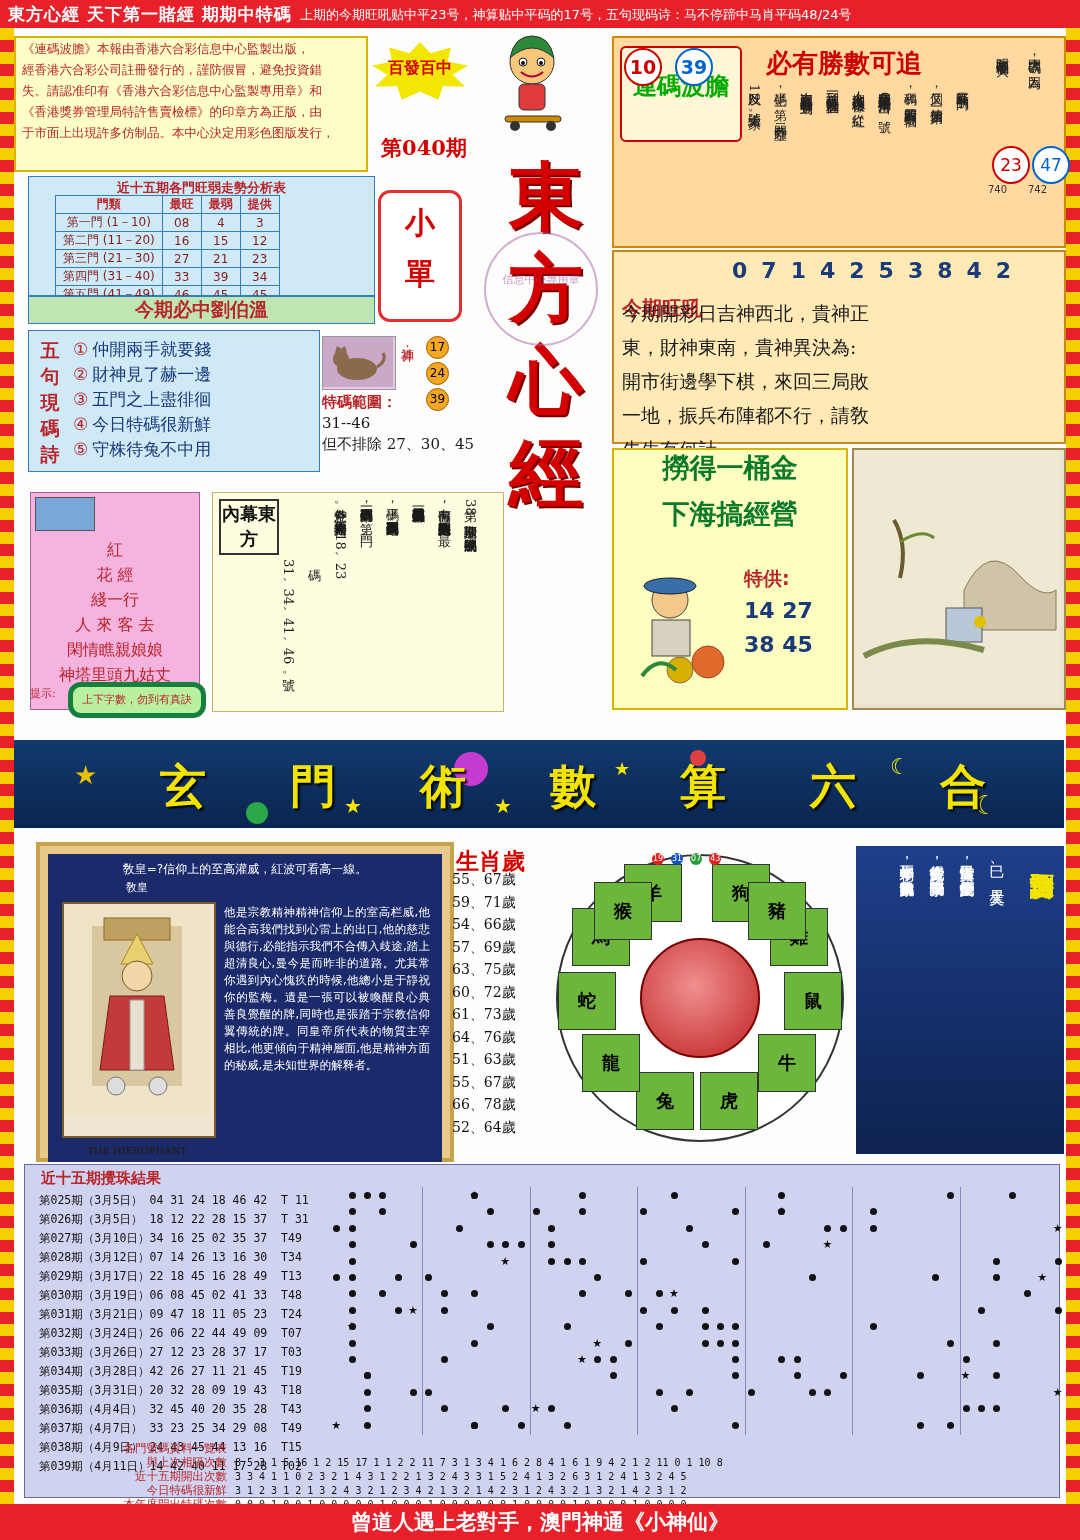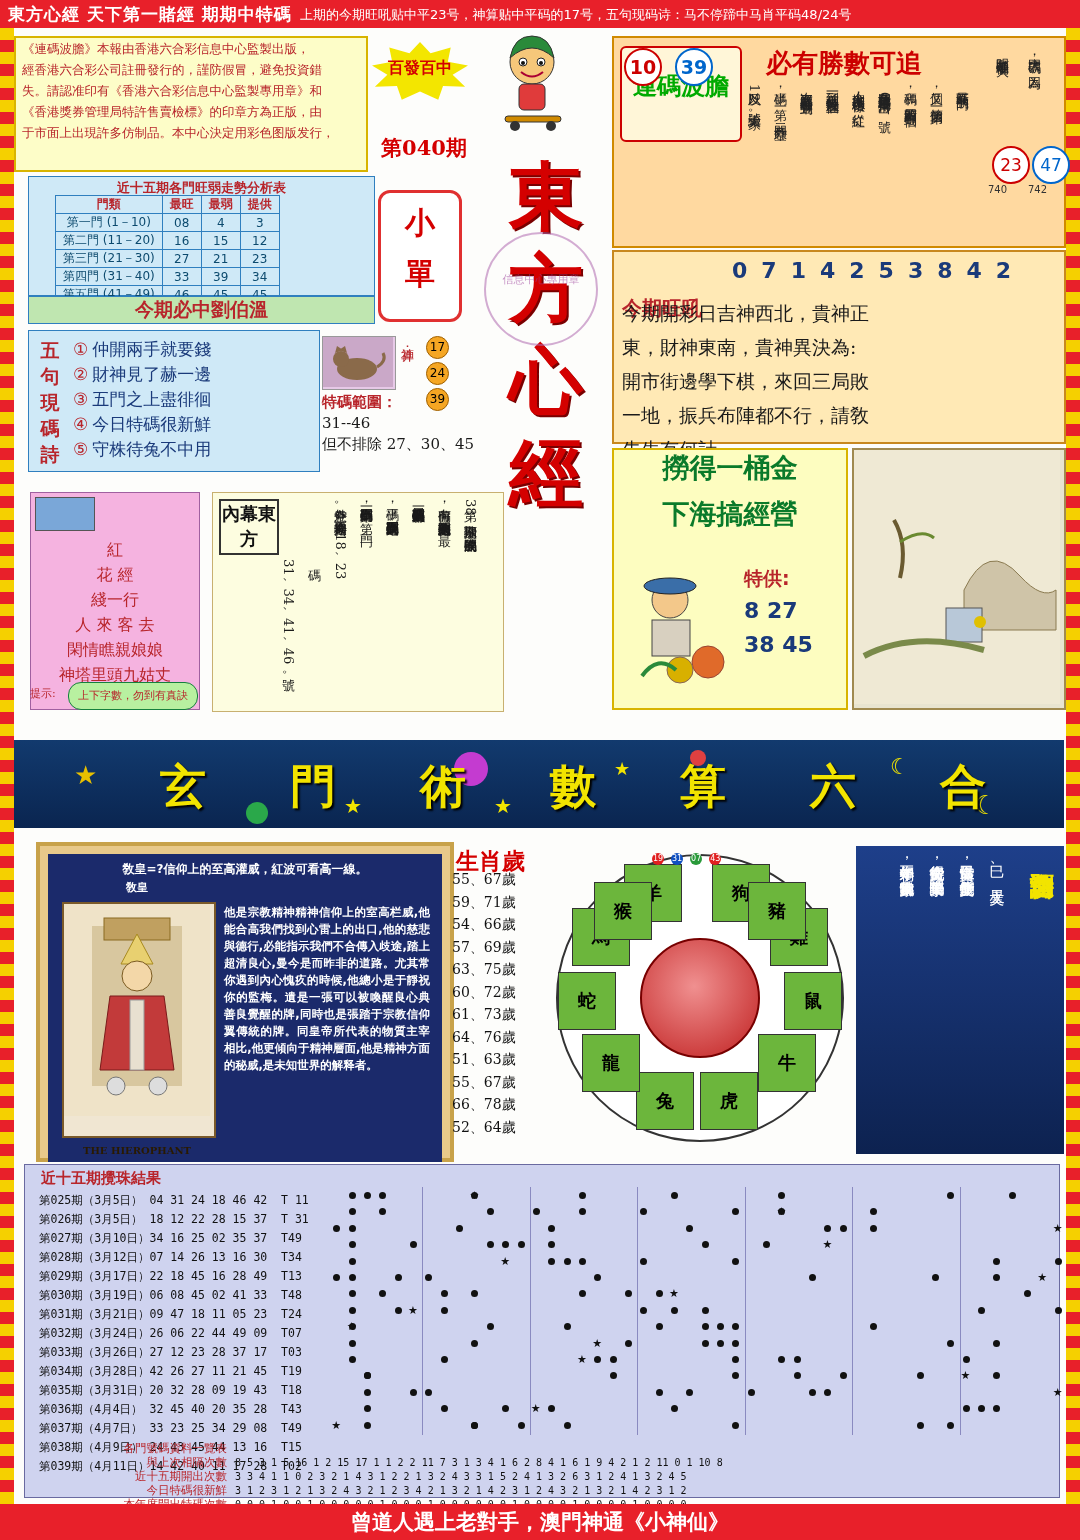--- a/index.html
+++ b/index.html
@@ -27,21 +27,21 @@
   .burst .txt{position:absolute;left:0;top:16px;width:96px;text-align:center;font-size:16px;font-weight:bold;color:#d40000;}
   .issue{position:absolute;left:370px;top:134px;width:108px;text-align:center;font-size:21px;font-weight:bold;color:#d40000;font-family:"DejaVu Serif","Liberation Serif",serif;}
 
   
   .boy{position:absolute;left:487px;top:32px;width:90px;height:100px;}
 
   
   .trend{position:absolute;left:28px;top:176px;width:345px;height:118px;background:#cfe9f7;border:1px solid #2f7fbf;}
   .trend .cap{position:absolute;left:0;top:0;width:345px;text-align:center;font-size:13px;color:#b8252b;font-weight:bold;padding-top:2px;}
   .trend table{position:absolute;left:26px;top:18px;border-collapse:collapse;font-size:12px;}
-  .trend td,.trend th{border:1px solid #2f7fbf;padding:0 7px;height:16px;text-align:center;color:#0c4a6e;}
+  .trend td,.trend th{border:1px solid #2f7fbf;padding:0 7px;height:16px;text-align:center;color:#7f1d1d;}
   .trend th{color:#b8252b;}
 
   .liu{position:absolute;left:28px;top:296px;width:345px;height:26px;background:#bfe6b0;border:1px solid #2f7fbf;text-align:center;font-size:19px;font-weight:bold;color:#b8252b;font-family:"DejaVu Serif","Liberation Serif",serif;}
 
   
   .xiaodan{position:absolute;left:378px;top:190px;width:78px;height:126px;background:#fff;border:3px solid #e03030;border-radius:12px;}
   .xiaodan div{text-align:center;font-size:30px;font-weight:bold;color:#d40000;margin-top:10px;font-family:"DejaVu Serif","Liberation Serif",serif;}
 
   
   .poem{position:absolute;left:28px;top:330px;width:290px;height:140px;background:#cfe9f7;border:1px solid #2f7fbf;}
@@ -90,35 +90,35 @@
   .xiahai .n1{position:absolute;left:130px;top:148px;font-size:22px;font-weight:bold;color:#1a3a7a;}
   .xiahai .n2{position:absolute;left:130px;top:182px;font-size:22px;font-weight:bold;color:#1a3a7a;}
   .scenery{position:absolute;left:852px;top:448px;width:210px;height:258px;background:#e8e4d0;border:2px solid #a08a50;}
 
   
   .pink{position:absolute;left:30px;top:492px;width:168px;height:216px;background:#f5b3e0;border:1px solid #a060a0;}
   .pink .pic{position:absolute;left:4px;top:4px;width:58px;height:32px;background:#7aa7d8;border:1px solid #555;}
   .pink .txt{position:absolute;left:0;top:44px;width:168px;text-align:center;font-size:16px;color:#b8252b;line-height:25px;font-family:"DejaVu Serif","Liberation Serif",serif;}
   .tips{position:absolute;left:30px;top:682px;width:168px;height:28px;}
   .tips .lbl{position:absolute;left:0;top:4px;font-size:11px;color:#b8252b;}
-  .tips .oval{position:absolute;left:38px;top:0;width:128px;height:26px;border-radius:13px;background:#b8f0a0;border:1px solid #15803d;text-align:center;font-size:11px;color:#b8252b;line-height:26px;}
+  .tips .oval{position:absolute;left:38px;top:0;width:128px;height:26px;border-radius:13px;background:#b8f0a0;border:5px solid #15803d;text-align:center;font-size:11px;color:#b8252b;line-height:26px;}
 
   
   .neimu{position:absolute;left:212px;top:492px;width:290px;height:218px;background:#fdfde0;border:1px solid #c8b070;}
   .nm-box{position:absolute;left:6px;top:6px;width:56px;height:52px;border:2px solid #333;text-align:center;font-size:18px;font-weight:bold;color:#111;line-height:25px;font-family:"DejaVu Serif","Liberation Serif",serif;}
   .nm-col{position:absolute;font-size:13px;color:#1a1a1a;writing-mode:vertical-rl;line-height:18px;font-family:"DejaVu Serif","Liberation Serif",serif;}
 
   
   .banner{position:absolute;left:14px;top:740px;width:1050px;height:88px;background:linear-gradient(180deg,#123a6e,#0a2550);overflow:hidden;}
   .banner .word{position:absolute;top:16px;font-size:46px;font-weight:bold;color:#f2e400;font-family:"DejaVu Serif","Liberation Serif",serif;text-shadow:2px 2px 2px #000;}
   .banner .dot{position:absolute;border-radius:50%;}
 
   
   .tarot{position:absolute;left:36px;top:842px;width:410px;height:312px;background:#e8c98a;border:4px solid #c8a24a;}
-  .tarot .inner{position:absolute;left:8px;top:8px;width:394px;height:308px;background:#1b2a6b;font-weight:bold;}
+  .tarot .inner{position:absolute;left:8px;top:8px;width:394px;height:308px;background:#1b2a6b;}
   .tarot .hdr{position:absolute;left:14px;top:6px;width:366px;text-align:center;color:#fff;font-size:12px;line-height:18px;}
   .tarot .card{position:absolute;left:14px;top:48px;width:150px;height:232px;background:#f0e6d2;border:2px solid #7a5a2a;}
   .tarot .cardcap{position:absolute;left:14px;bottom:6px;width:150px;text-align:center;font-size:10px;color:#2a1a00;font-family:"DejaVu Serif","Liberation Serif",serif;}
   .tarot .body{position:absolute;left:176px;top:50px;width:206px;color:#fff;font-size:11.5px;line-height:17px;text-align:justify;}
 
   
   .ages{position:absolute;left:452px;top:868px;width:92px;}
   .ages div{font-size:14px;color:#111;line-height:22.5px;font-family:"DejaVu Serif","Liberation Serif",serif;}
   .shengxiao-title{position:absolute;left:456px;top:846px;font-size:23px;font-weight:bold;color:#d40000;font-family:"DejaVu Serif","Liberation Serif",serif;}
 
@@ -334,21 +334,21 @@
     <div class="t">下海搞經營</div>
     <svg style="position:absolute;left:8px;top:116px" width="118" height="130" viewBox="0 0 118 130">
       <circle cx="48" cy="34" r="18" fill="#f3c88a" stroke="#444"></circle>
       <ellipse cx="48" cy="20" rx="26" ry="8" fill="#3a6ea8" stroke="#222"></ellipse>
       <rect x="30" y="54" width="38" height="36" fill="#d8d0c0" stroke="#444"></rect>
       <circle cx="86" cy="96" r="16" fill="#e06a2a" stroke="#943"></circle>
       <circle cx="58" cy="104" r="13" fill="#d8b000" stroke="#865"></circle>
       <path d="M20 110 q16 -22 34 -6" stroke="#2a8a3a" stroke-width="4" fill="none"></path>
     </svg>
     <div class="sup">特供:</div>
-    <div class="n1">8 27</div>
+    <div class="n1">14 27</div>
     <div class="n2">38 45</div>
   </div>
 
   <div class="scenery">
     <svg width="206" height="254" viewBox="0 0 206 254">
       <rect width="206" height="254" fill="#efe9d4"></rect>
       <path d="M110 140 q24 -50 56 -14 q22 24 36 14 v40 h-92z" fill="#cfc4a8" stroke="#8a7a50"></path>
       <path d="M40 70 q14 24 6 58" stroke="#6a5a30" stroke-width="4" fill="none"></path>
       <path d="M46 92 q22 -14 34 -4" stroke="#6a8a30" stroke-width="3" fill="none"></path>
       <rect x="92" y="158" width="36" height="34" fill="#b8c8d8" stroke="#555"></rect>

